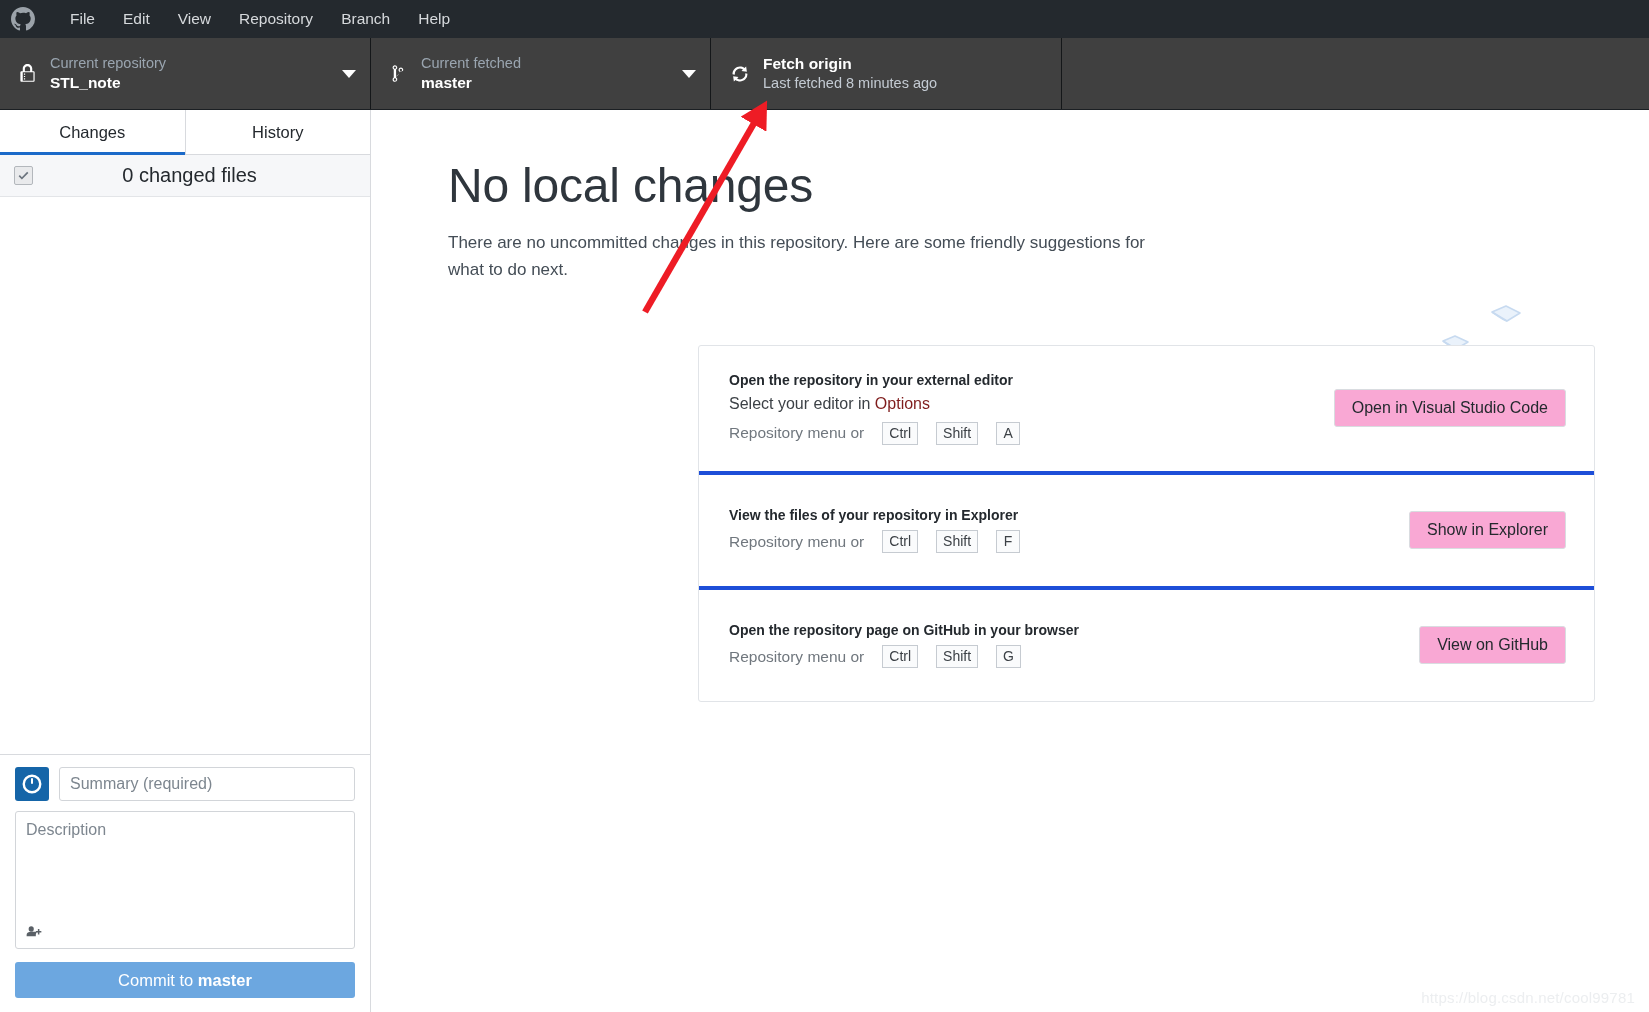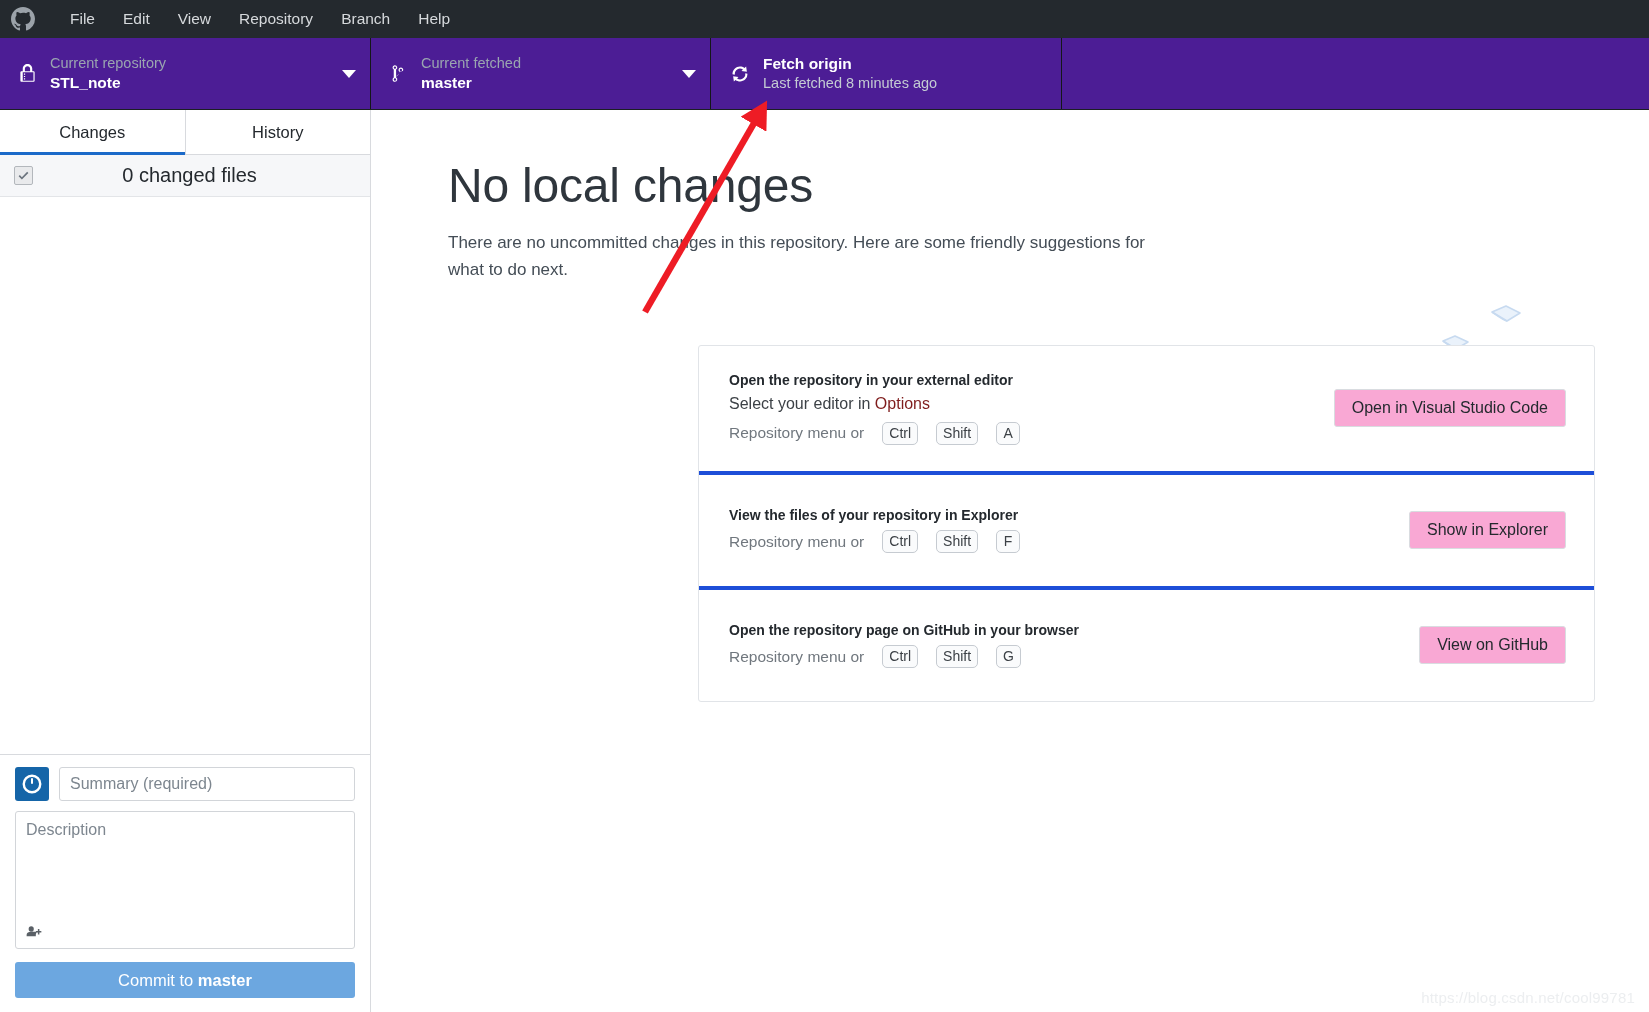--- a/index.html
+++ b/index.html
@@ -37,21 +37,21 @@
     color: #d6d9dc;
     font-size: 15.5px;
     padding: 4px 14px;
     cursor: default;
     white-space: nowrap;
   }
 
   
   .toolbar {
     height: 71px;
-    background: #4c1d95;
+    background: #404040;
     display: flex;
     align-items: stretch;
     border-bottom: 1px solid #1b1f23;
   }
   .tb-cell {
     display: flex;
     align-items: center;
     box-sizing: border-box;
     position: relative;
   }
@@ -321,21 +321,21 @@
     font-size: 15.5px;
     color: #70777e;
     display: flex;
     align-items: center;
     gap: 18px;
     flex-wrap: wrap;
   }
   kbd {
     display: inline-block;
     border: 1px solid #c6cbd1;
-    border-radius: 5px;
+    border-radius: 0;
     background: #fafbfc;
     color: #3c4146;
     font-family: "Liberation Sans", sans-serif;
     font-size: 14px;
     padding: 1px 6px;
     line-height: 1.35;
     min-width: 10px;
     text-align: center;
   }
   .row-btn {

